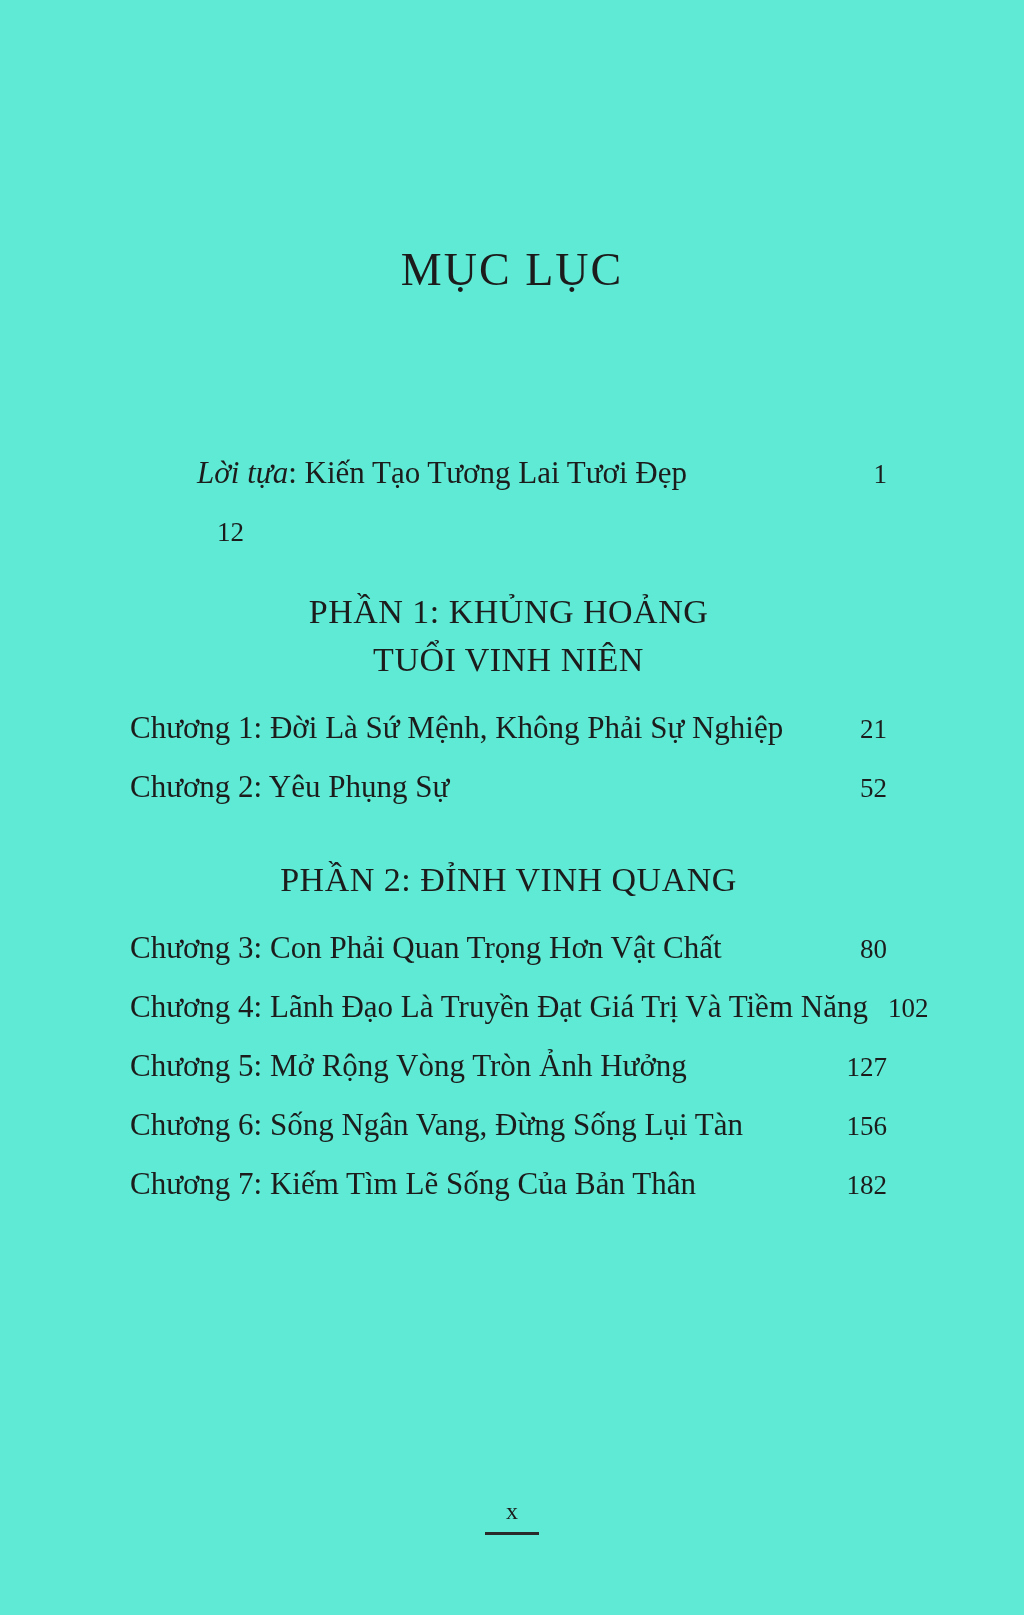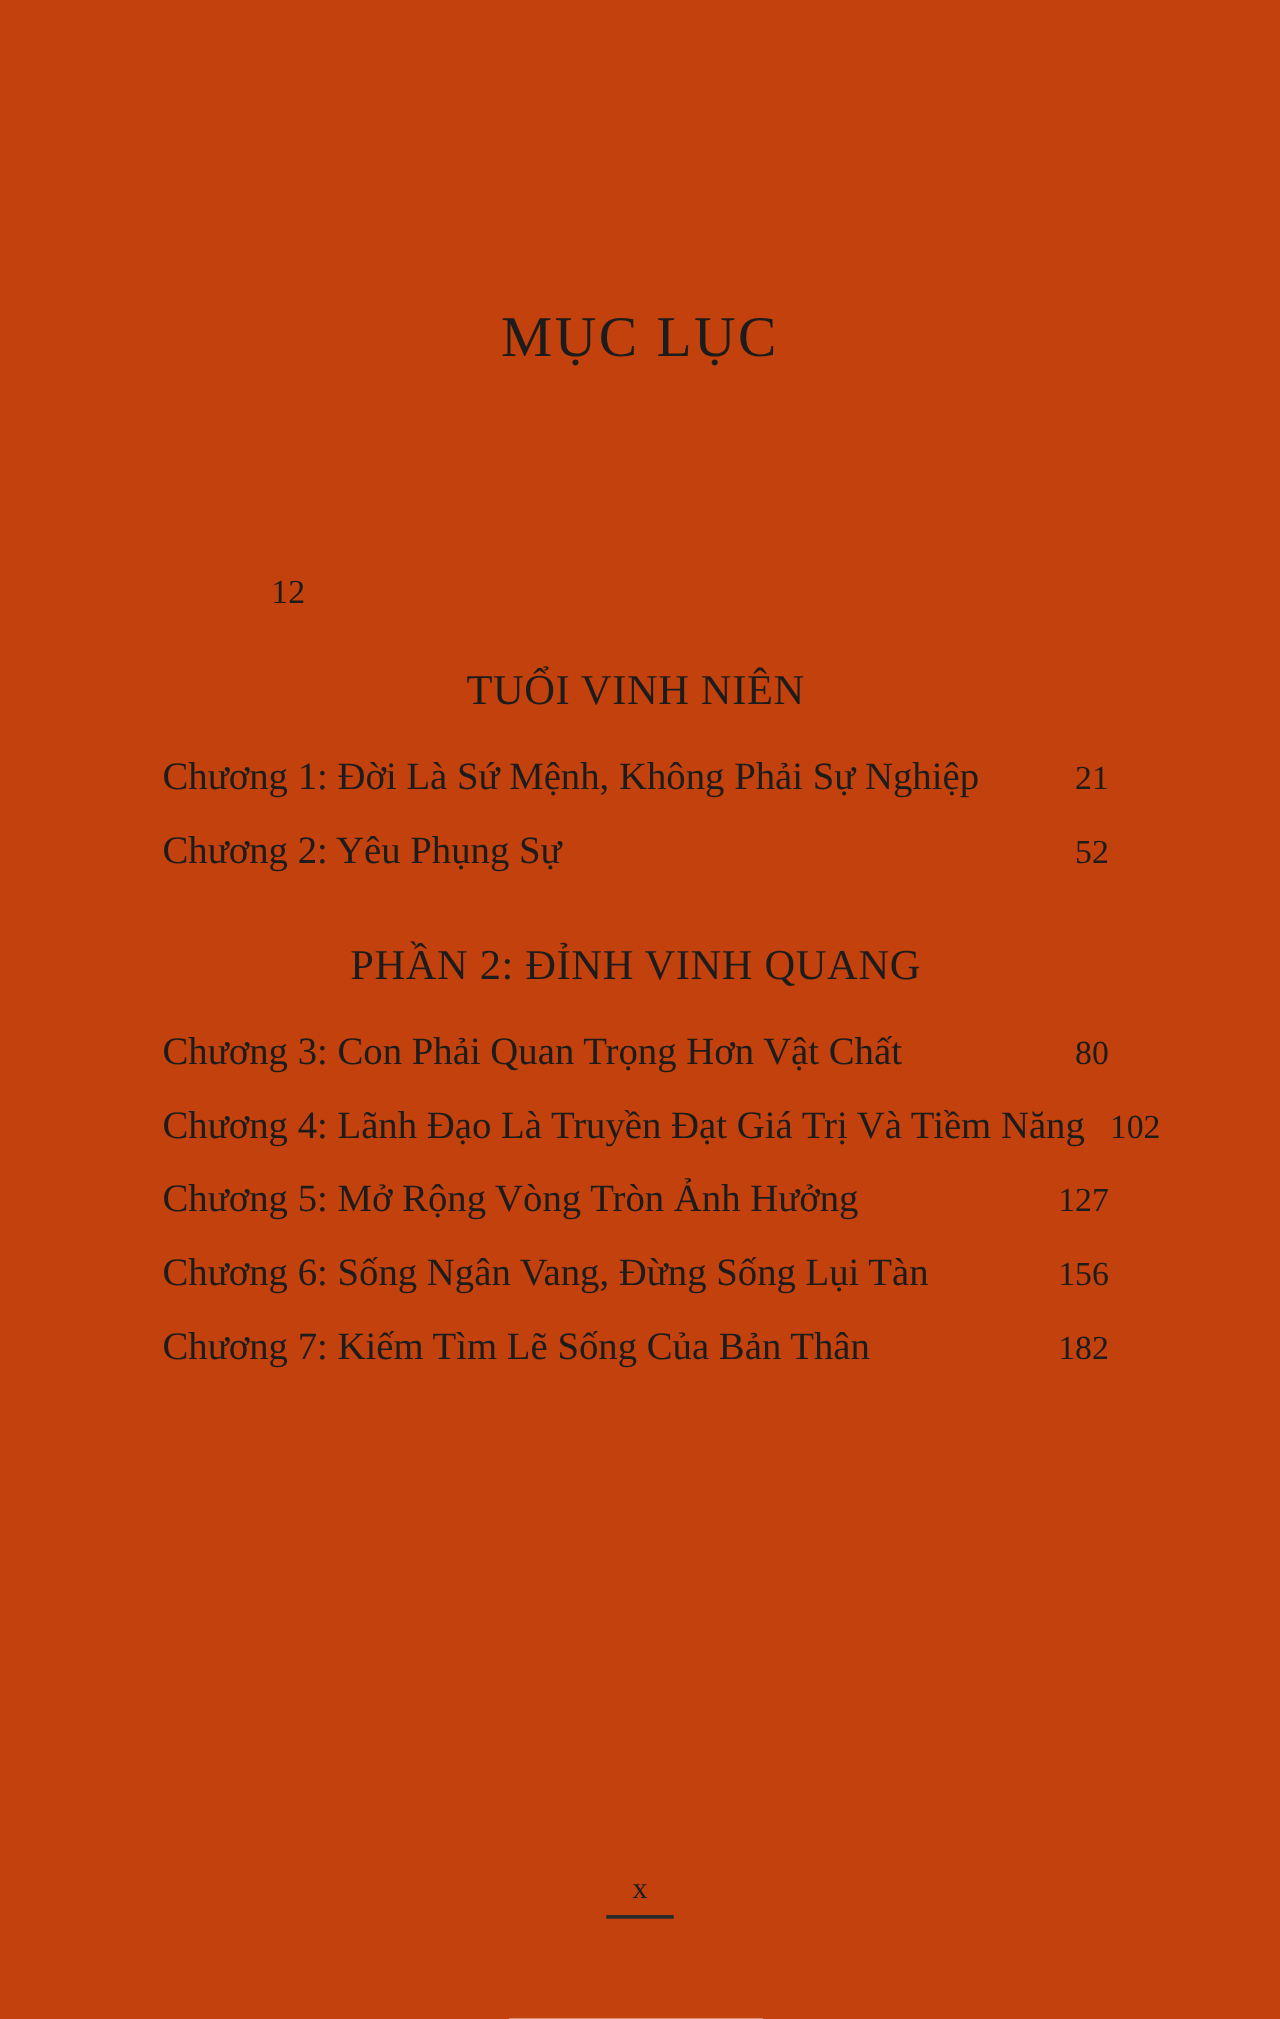--- a/index.html
+++ b/index.html
@@ -8,21 +8,21 @@
   body {
     font-family: "Liberation Serif", "DejaVu Serif", serif;
     color: #1c1c1c;
     -webkit-font-smoothing: antialiased;
   }
   .page {
     position: relative;
     width: 1024px;
     height: 1615px;
     margin: 0 auto;
-    background: #c2410c;
+    background: #5eead4;
     overflow: hidden;
   }
   .title {
     padding-top: 247px;
     text-align: center;
     font-size: 46px;
     font-weight: 400;
     letter-spacing: 2px;
     line-height: 1;
   }
@@ -76,26 +76,31 @@
 <body>
 
 <div class="page">
 
   <h1 class="title">MỤC LỤC</h1>
 
   <div class="toc">
 
     <div class="front-matter">
       <div class="toc-row front">
+        <span class="entry-text"><span class="prefix">Lời tựa</span><span>: Kiến Tạo Tương Lai Tươi Đẹp</span></span>
+        <span class="page-num">1</span>
+      </div>
+      <div class="toc-row front">
         <span class="page-num">12</span>
       </div>
     </div>
 
     <div class="section">
       <h2 class="section-heading">
+        <span class="heading-line">PHẦN 1: KHỦNG HOẢNG</span>
         <span class="heading-line">TUỔI VINH NIÊN</span>
       </h2>
       <div class="toc-row">
         <span class="entry-text">Chương 1: Đời Là Sứ Mệnh, Không Phải Sự Nghiệp</span>
         <span class="page-num">21</span>
       </div>
       <div class="toc-row">
         <span class="entry-text">Chương 2: Yêu Phụng Sự</span>
         <span class="page-num">52</span>
       </div>

